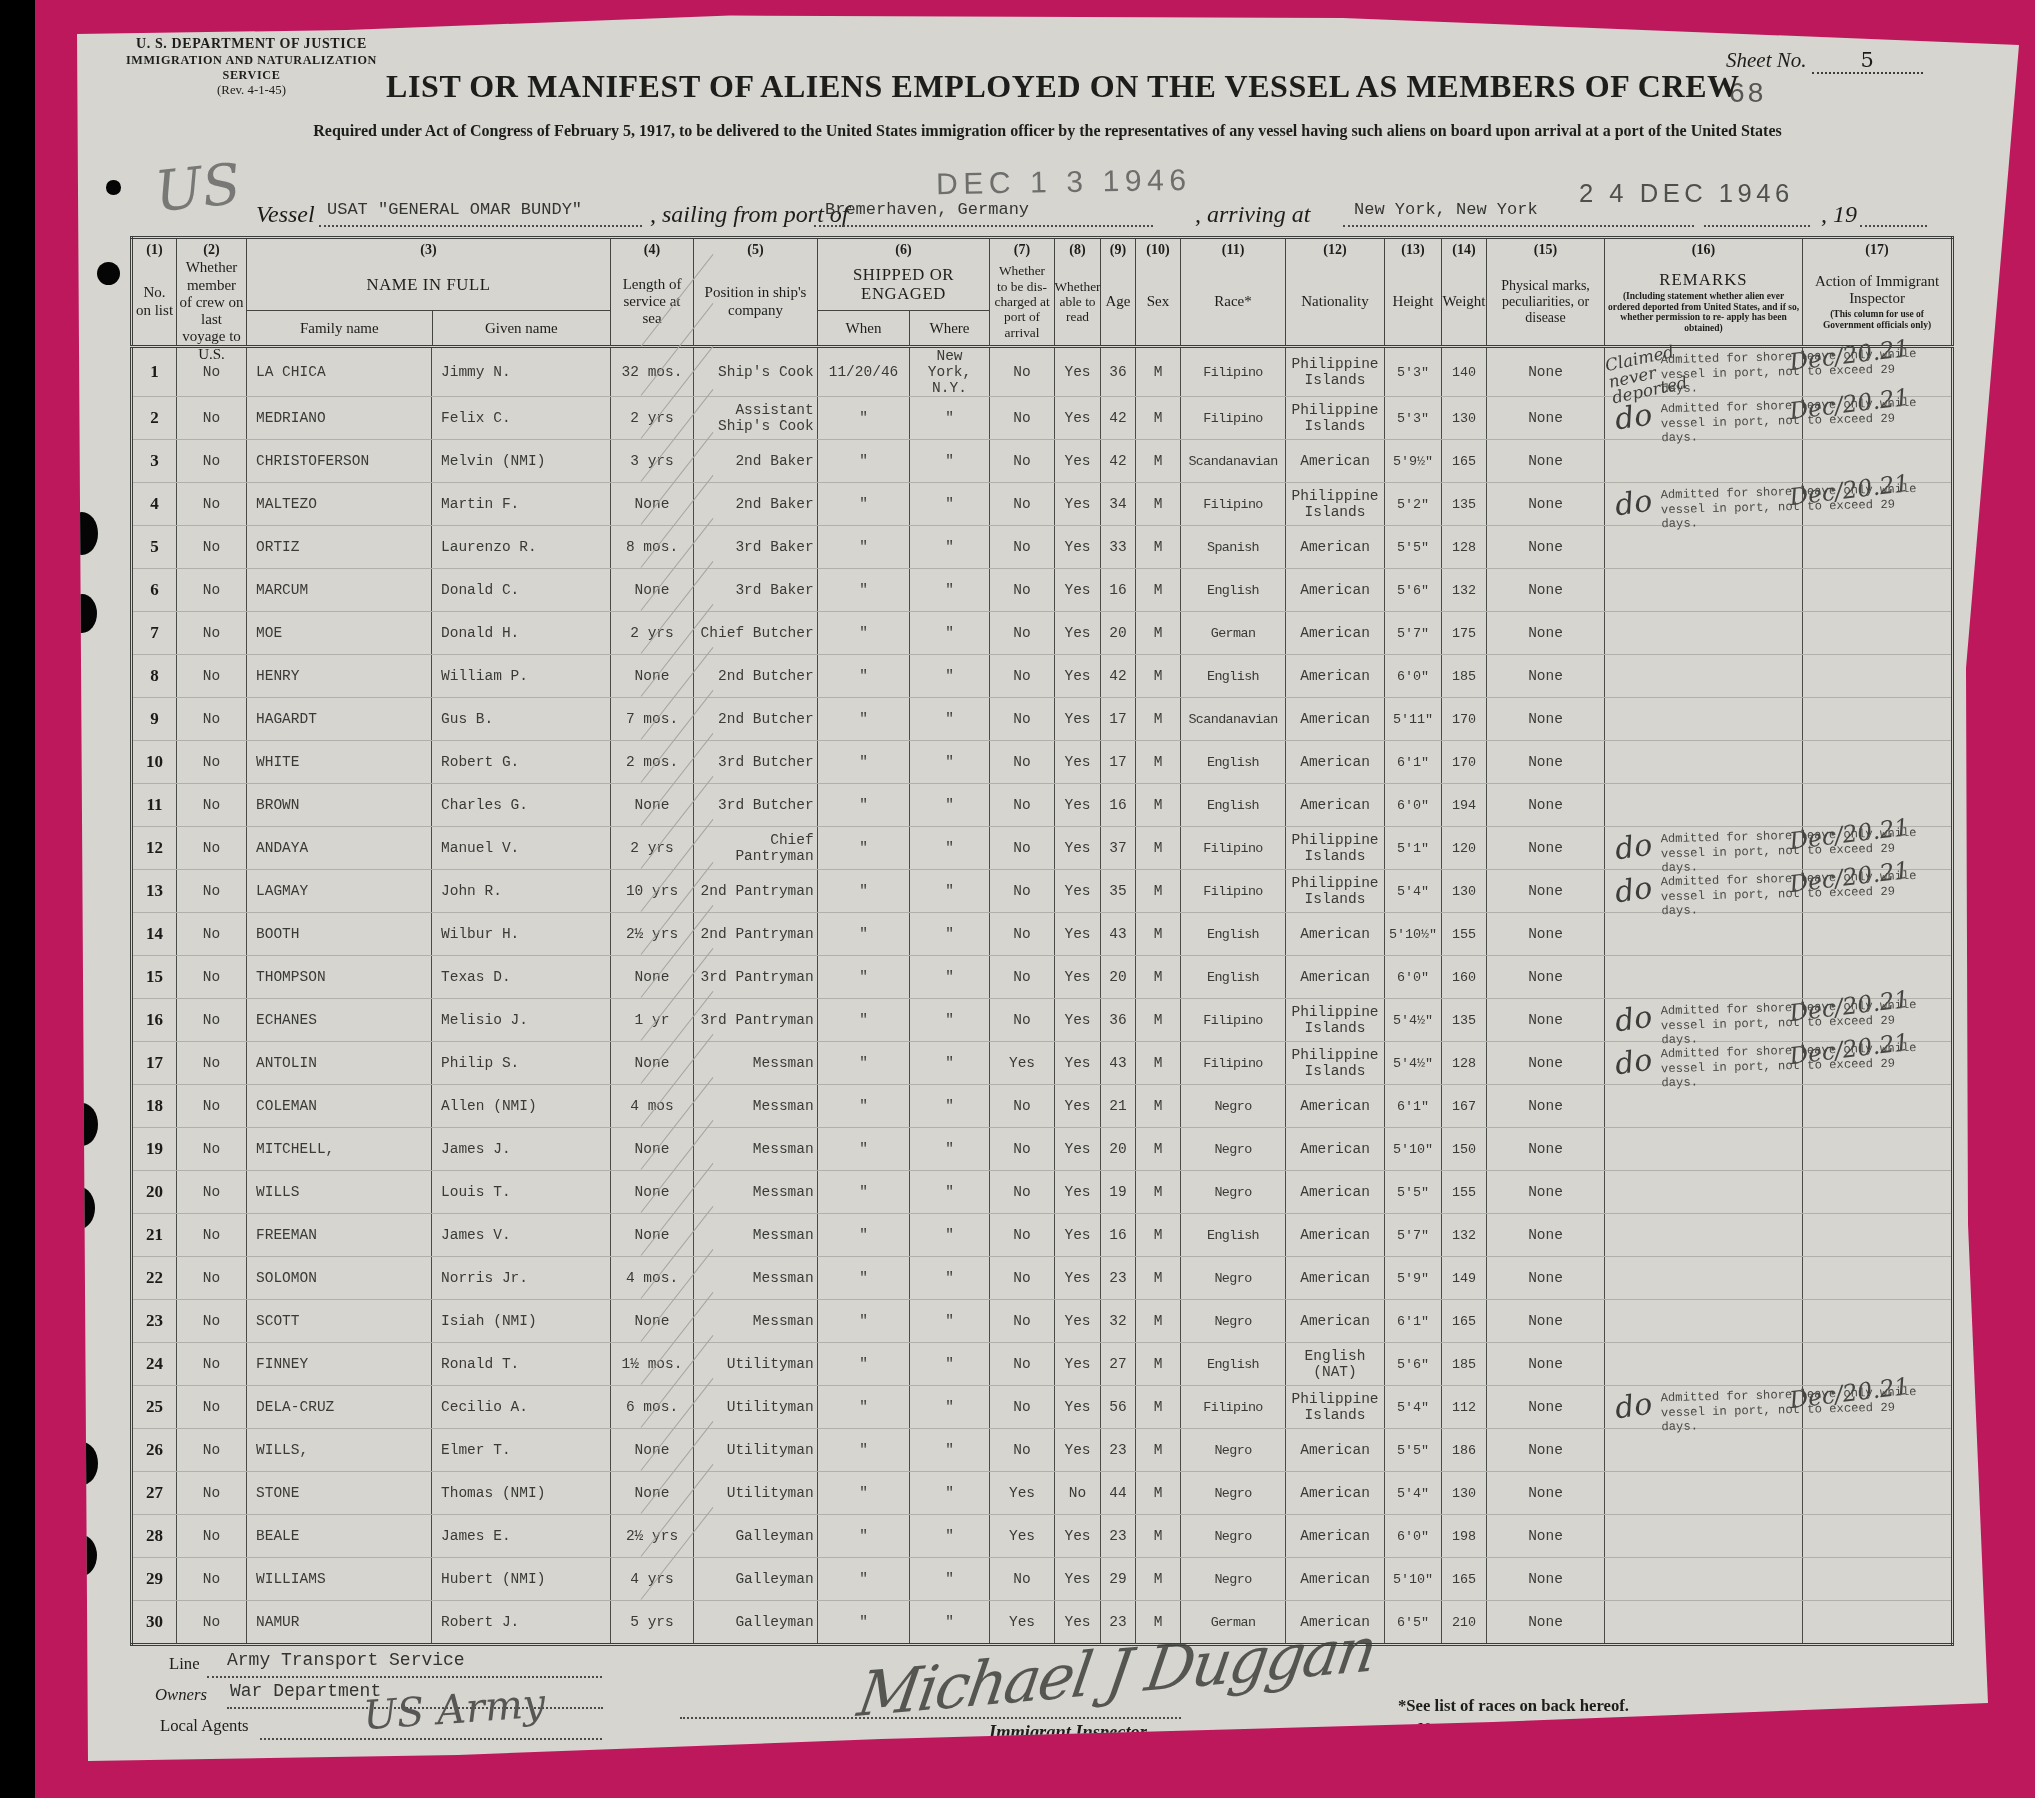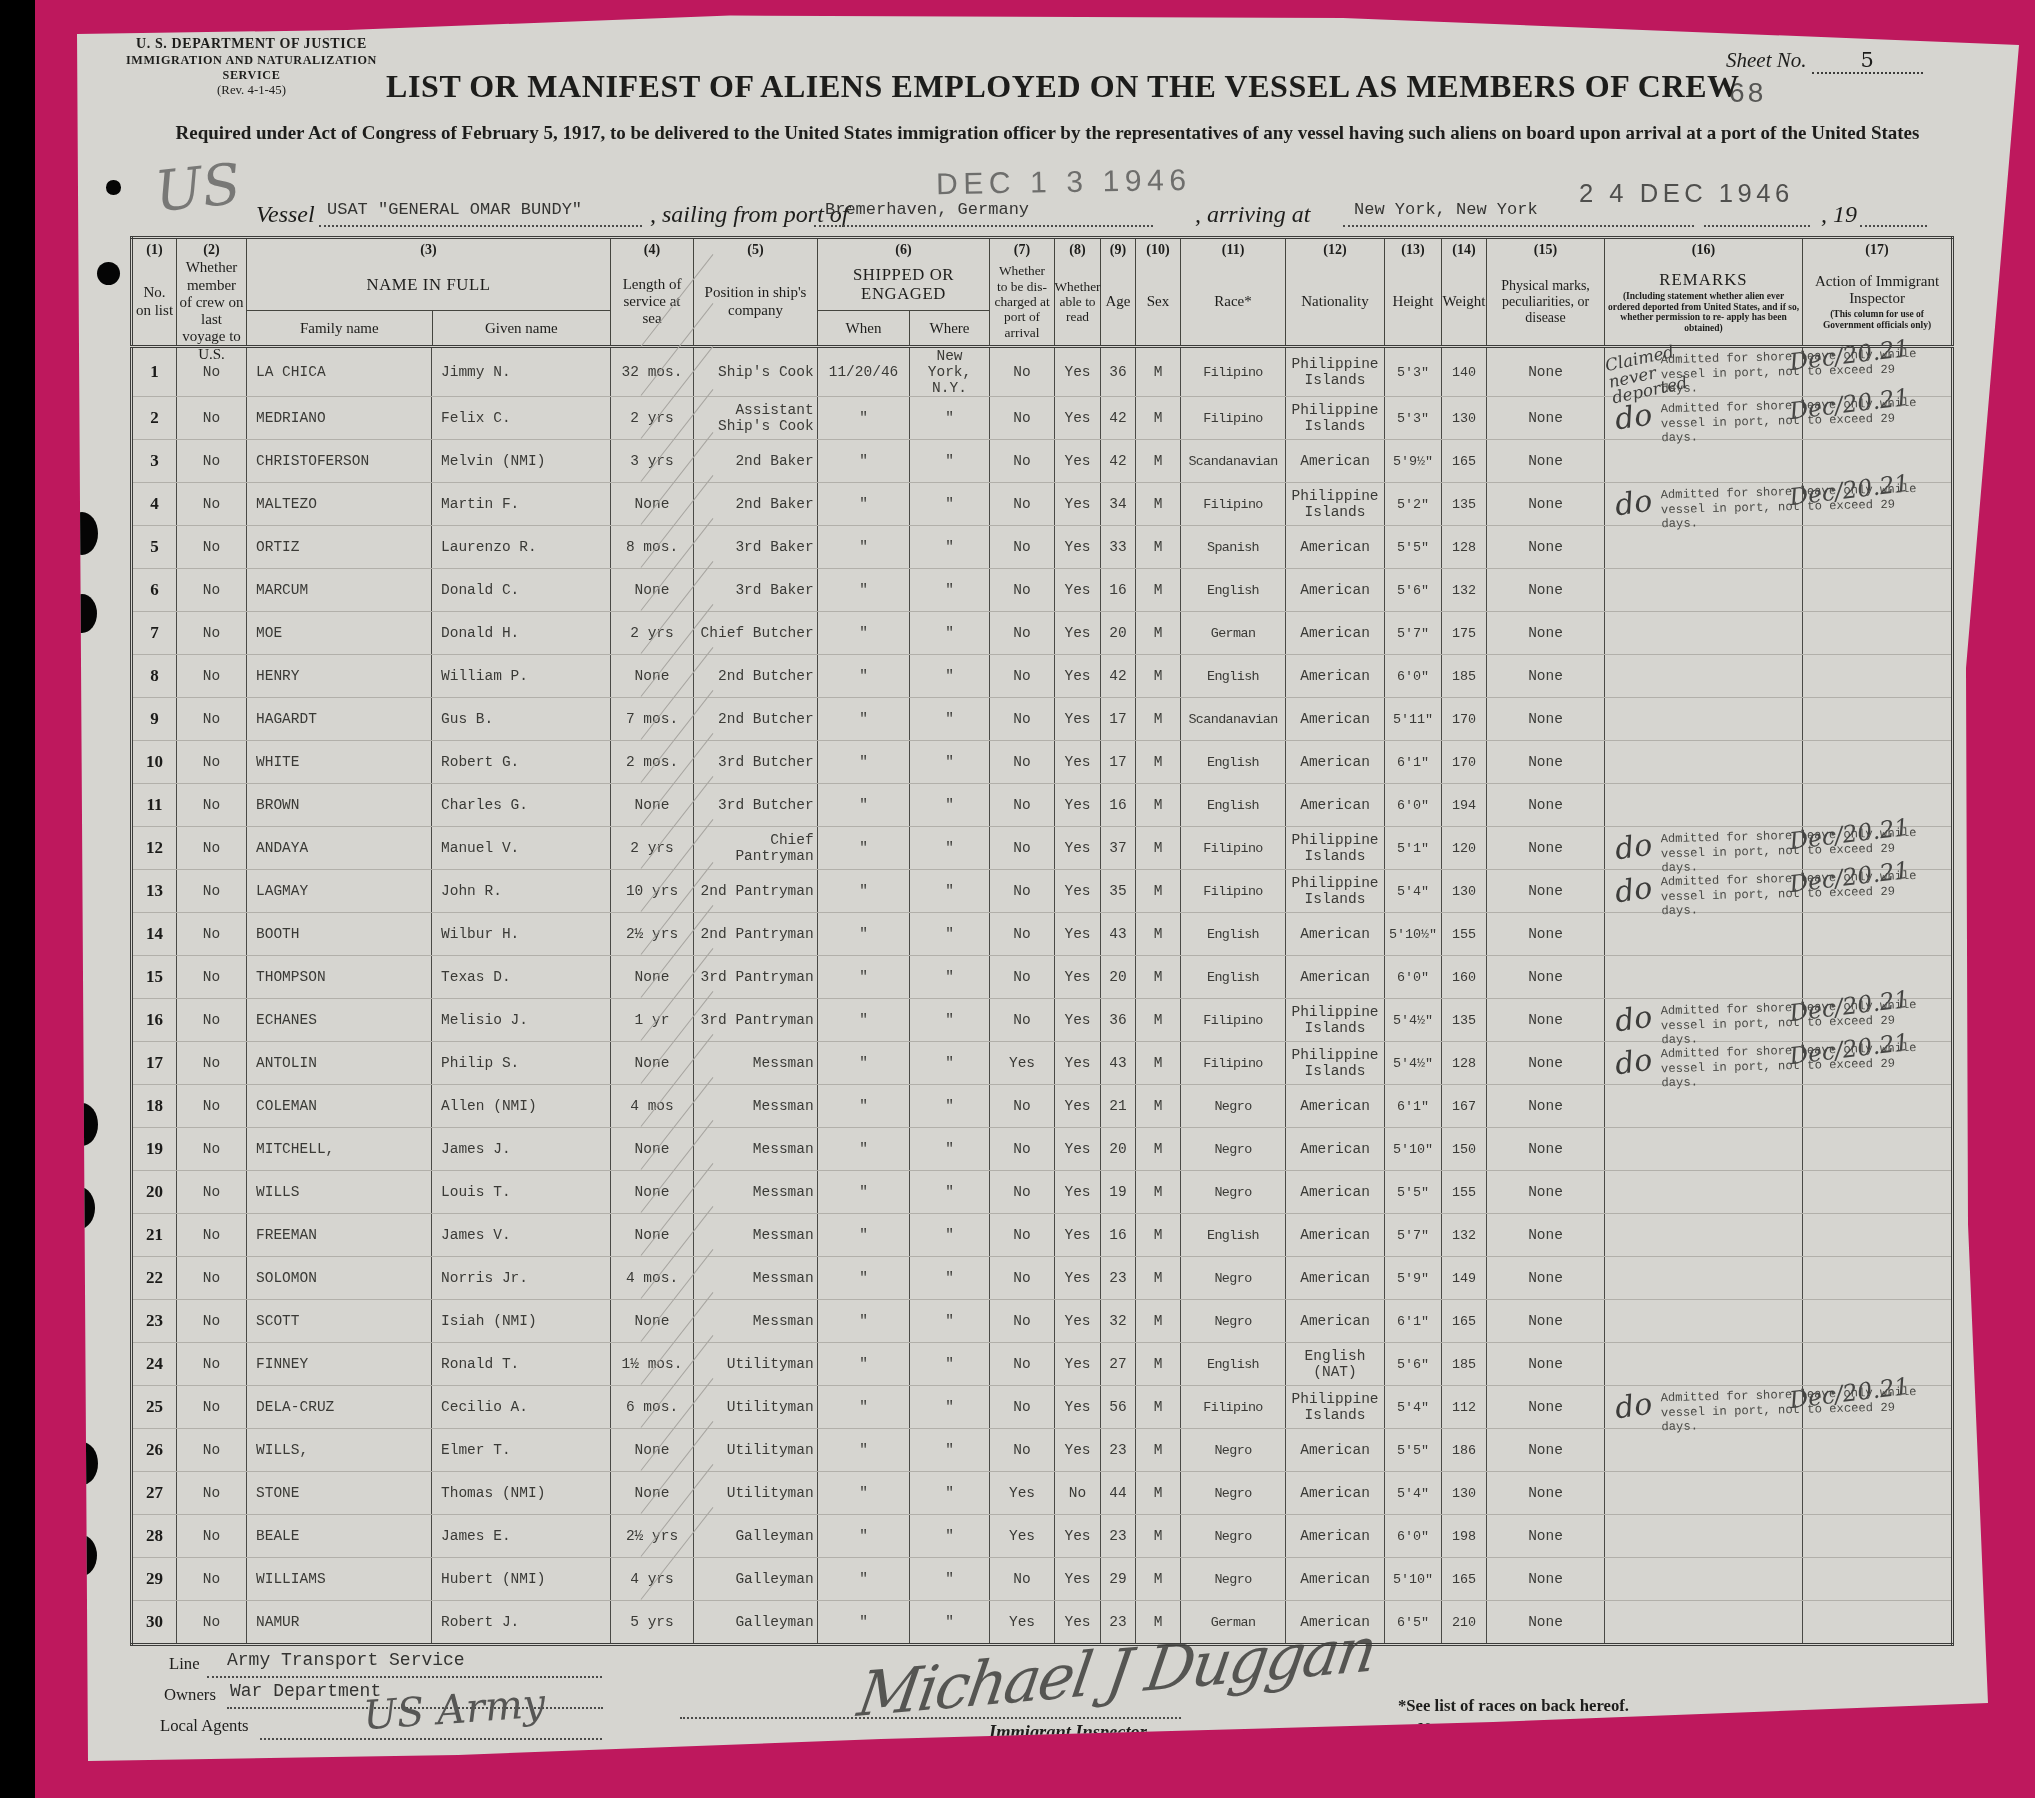--- a/index.html
+++ b/index.html
@@ -16,21 +16,21 @@
   .form-id .l2{font-weight:bold;font-size:14px;letter-spacing:0.6px;}
   .form-id .l3{font-weight:bold;font-size:12.2px;letter-spacing:0.6px;}
   .form-id .l4{font-size:12.8px;}
   .sheet{left:1691px;top:48px;font-style:italic;font-size:21px;white-space:nowrap;}
   .sheet .blank{display:inline-block;width:111px;border-bottom:2.2px dotted #3c3c3a;text-align:center;
                 font-style:normal;font-family:"DejaVu Serif",serif;font-size:21px;}
   .stamp{color:#565654;font-family:"Liberation Sans","DejaVu Sans",sans-serif;}
   .stamp-68{left:1694px;top:77px;font-size:28px;font-weight:normal;letter-spacing:3.3px;}
   .doc-title{left:351px;top:68px;width:1280px;text-align:center;font-weight:bold;font-size:32px;
              letter-spacing:0.6px;white-space:nowrap;}
-  .subtitle{left:139px;top:121px;width:1747px;text-align:center;font-weight:bold;font-size:19px;line-height:1.3;}
+  .subtitle{left:139px;top:121px;width:1747px;text-align:center;font-weight:bold;font-size:16px;line-height:1.3;}
   .subtitle2{left:139px;top:174px;width:1747px;text-align:center;font-weight:bold;font-size:15.6px;}
   
   .hand{font-style:italic;font-family:"DejaVu Serif","Liberation Serif",serif;color:#4a4a48;}
   .scribble-us{left:120px;top:155px;font-size:56px;transform:rotate(-6deg);color:#787876;}
   .vlabel{font-style:italic;font-size:24px;white-space:nowrap;}
   .tval{font-family:"Liberation Mono","DejaVu Sans Mono",monospace;font-size:17px;color:#353533;white-space:nowrap;}
   .blankline{border-bottom:2.2px dotted #4a4a48;height:0;}
   .stamp-port{left:901px;top:165px;font-size:30px;letter-spacing:5.6px;transform:rotate(-1deg);color:#6e6e6c;}
   .stamp-arrival{left:1544px;top:179px;font-size:25.6px;letter-spacing:4.5px;color:#4f4f4d;}
   
@@ -1020,21 +1020,21 @@
         </td>
         <td class="action-cell"></td>
       </tr>
         </tbody>
     </table>
 
     <div class="abs flabel" style="left:134px;top:1654px;">Line</div>
     <div class="abs blankline" style="left:172px;top:1676px;width:395px;"></div>
     <div class="abs fval" style="left:192px;top:1650px;">Army Transport Service</div>
 
-    <div class="abs flabel" style="left:129px;top:1685px;">Owners</div>
+    <div class="abs flabel" style="left:120px;top:1685px;font-style:italic;">Owners</div>
     <div class="abs blankline" style="left:192px;top:1707px;width:376px;"></div>
     <div class="abs fval" style="left:195px;top:1681px;">War Department</div>
 
     <div class="abs flabel" style="left:125px;top:1716px;">Local Agents</div>
     <div class="abs blankline" style="left:225px;top:1738px;width:342px;"></div>
     <div class="abs hand agents-script">US Army</div>
 
     <div class="abs hand insp-sig">Michael J Duggan</div>
     <div class="abs blankline insp-line"></div>
     <div class="abs insp-label">Immigrant Inspector.</div>

